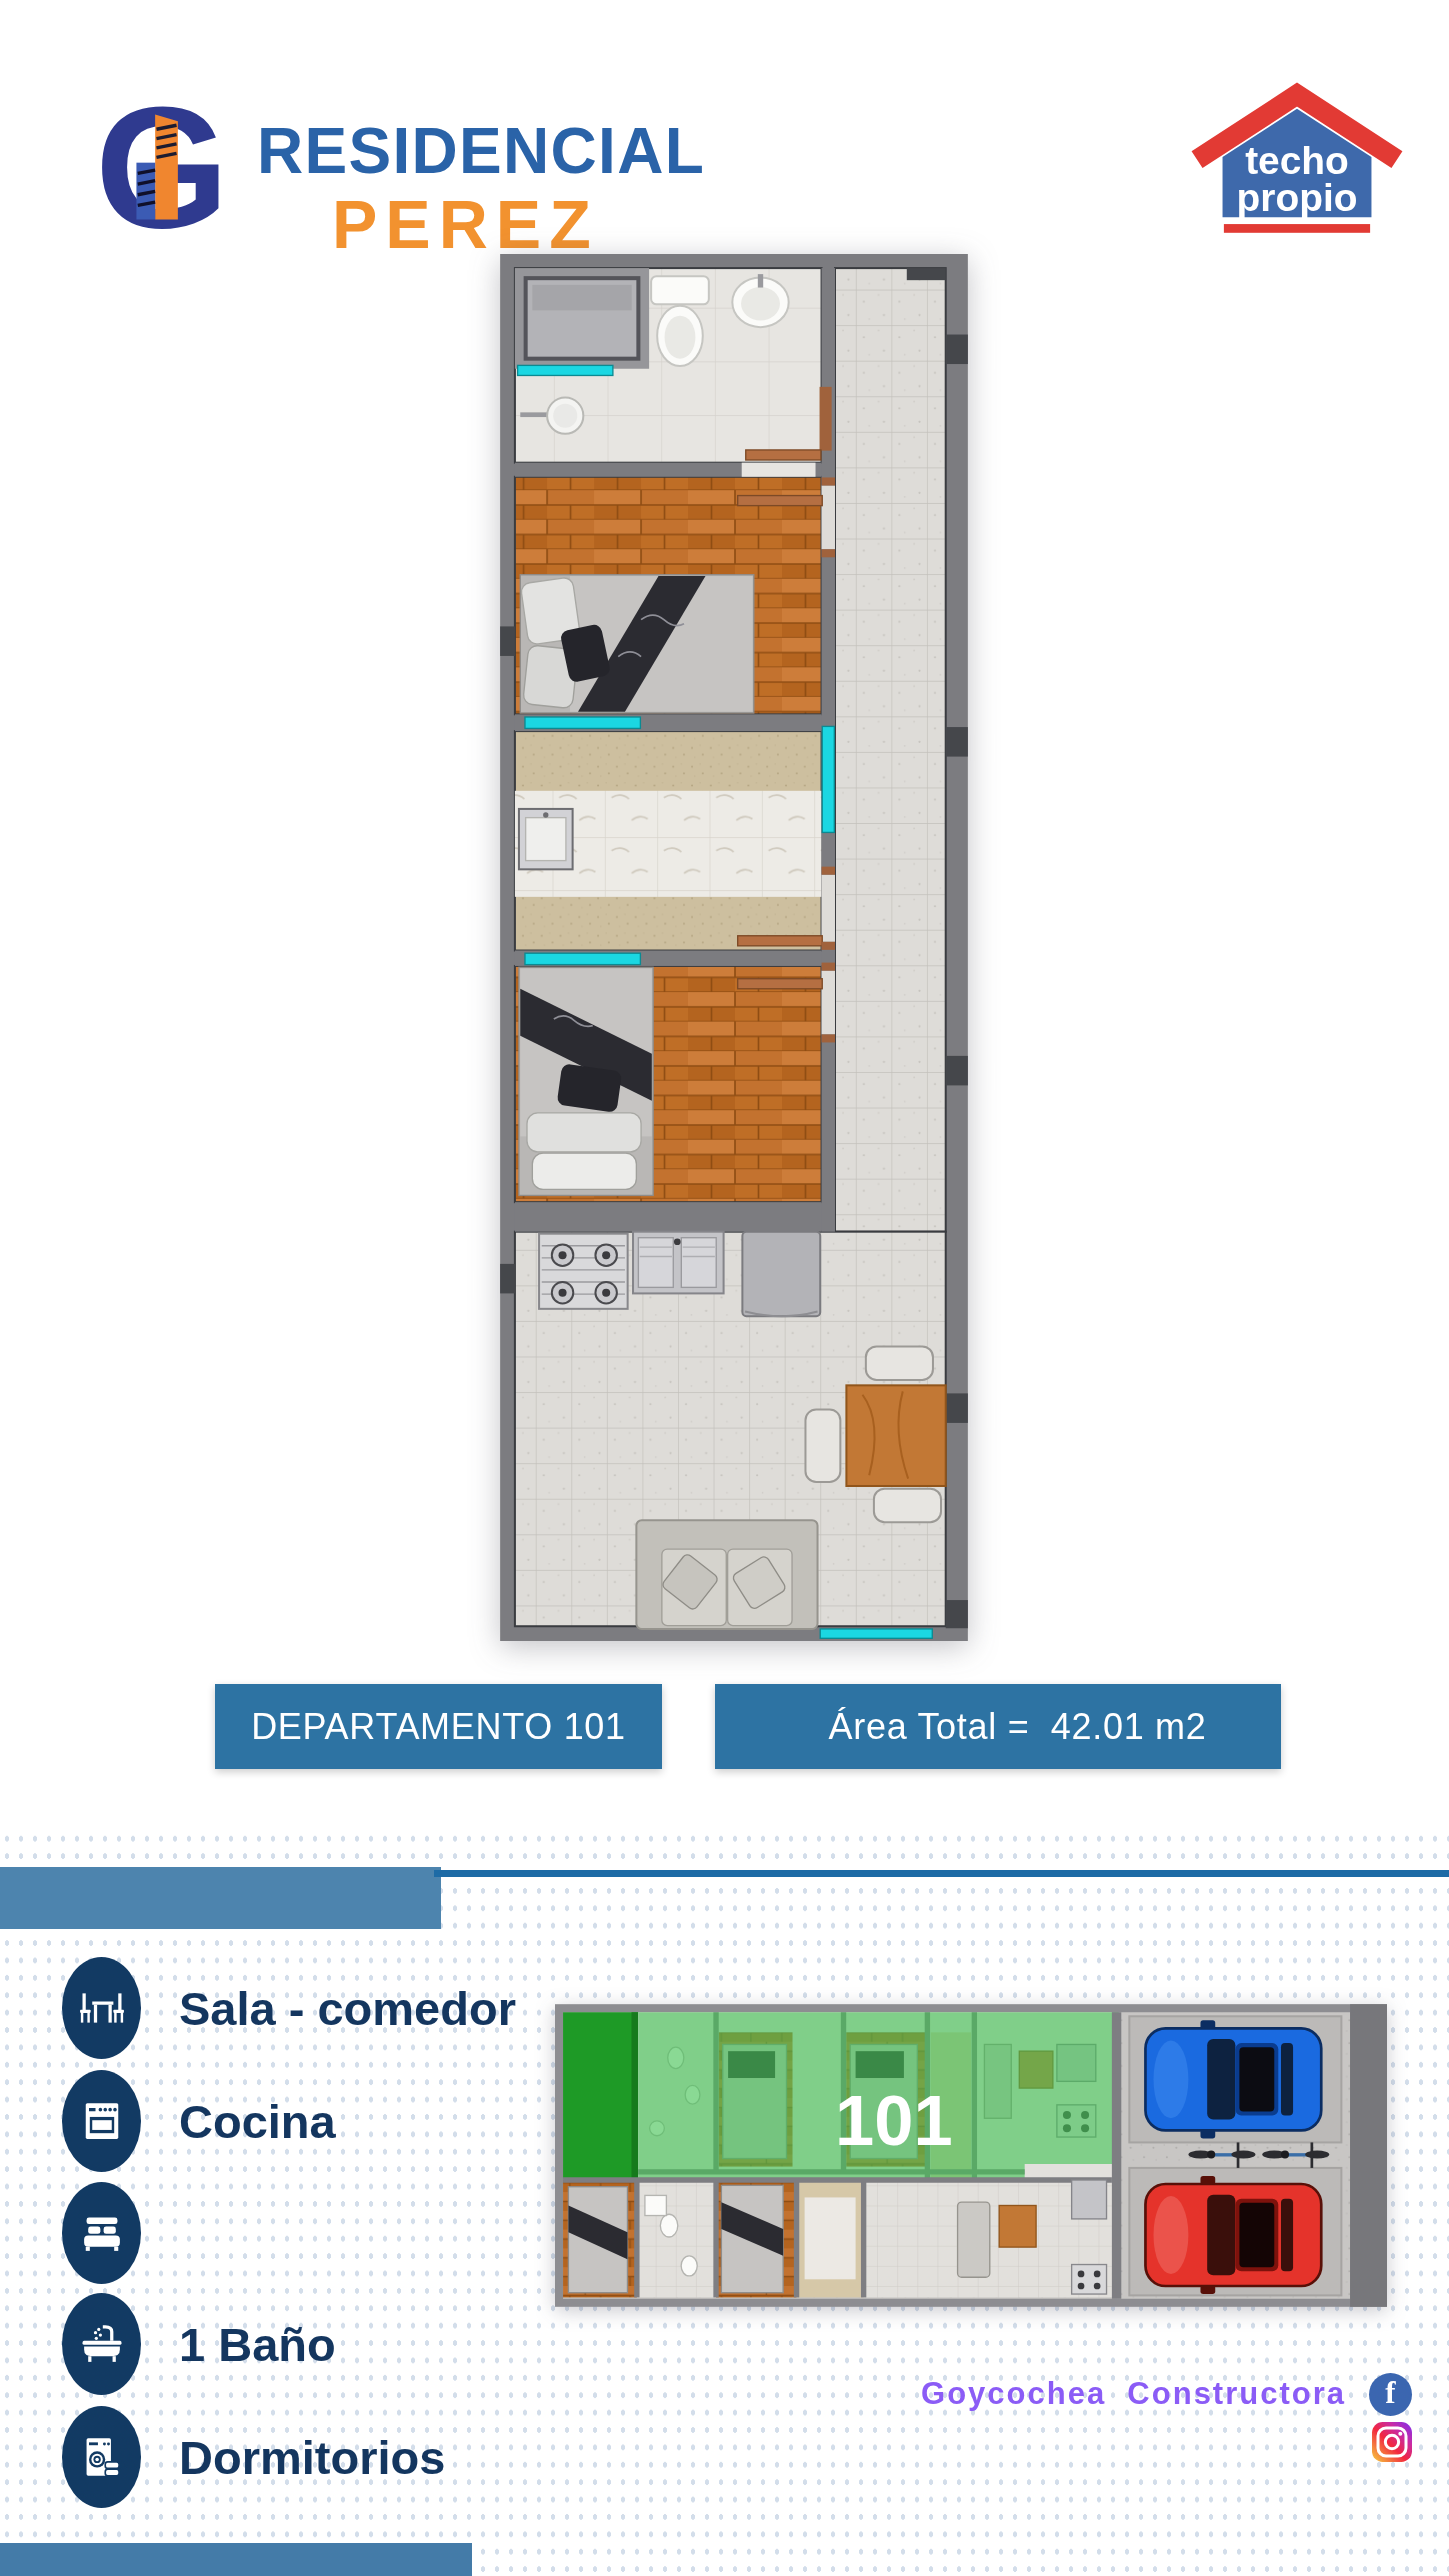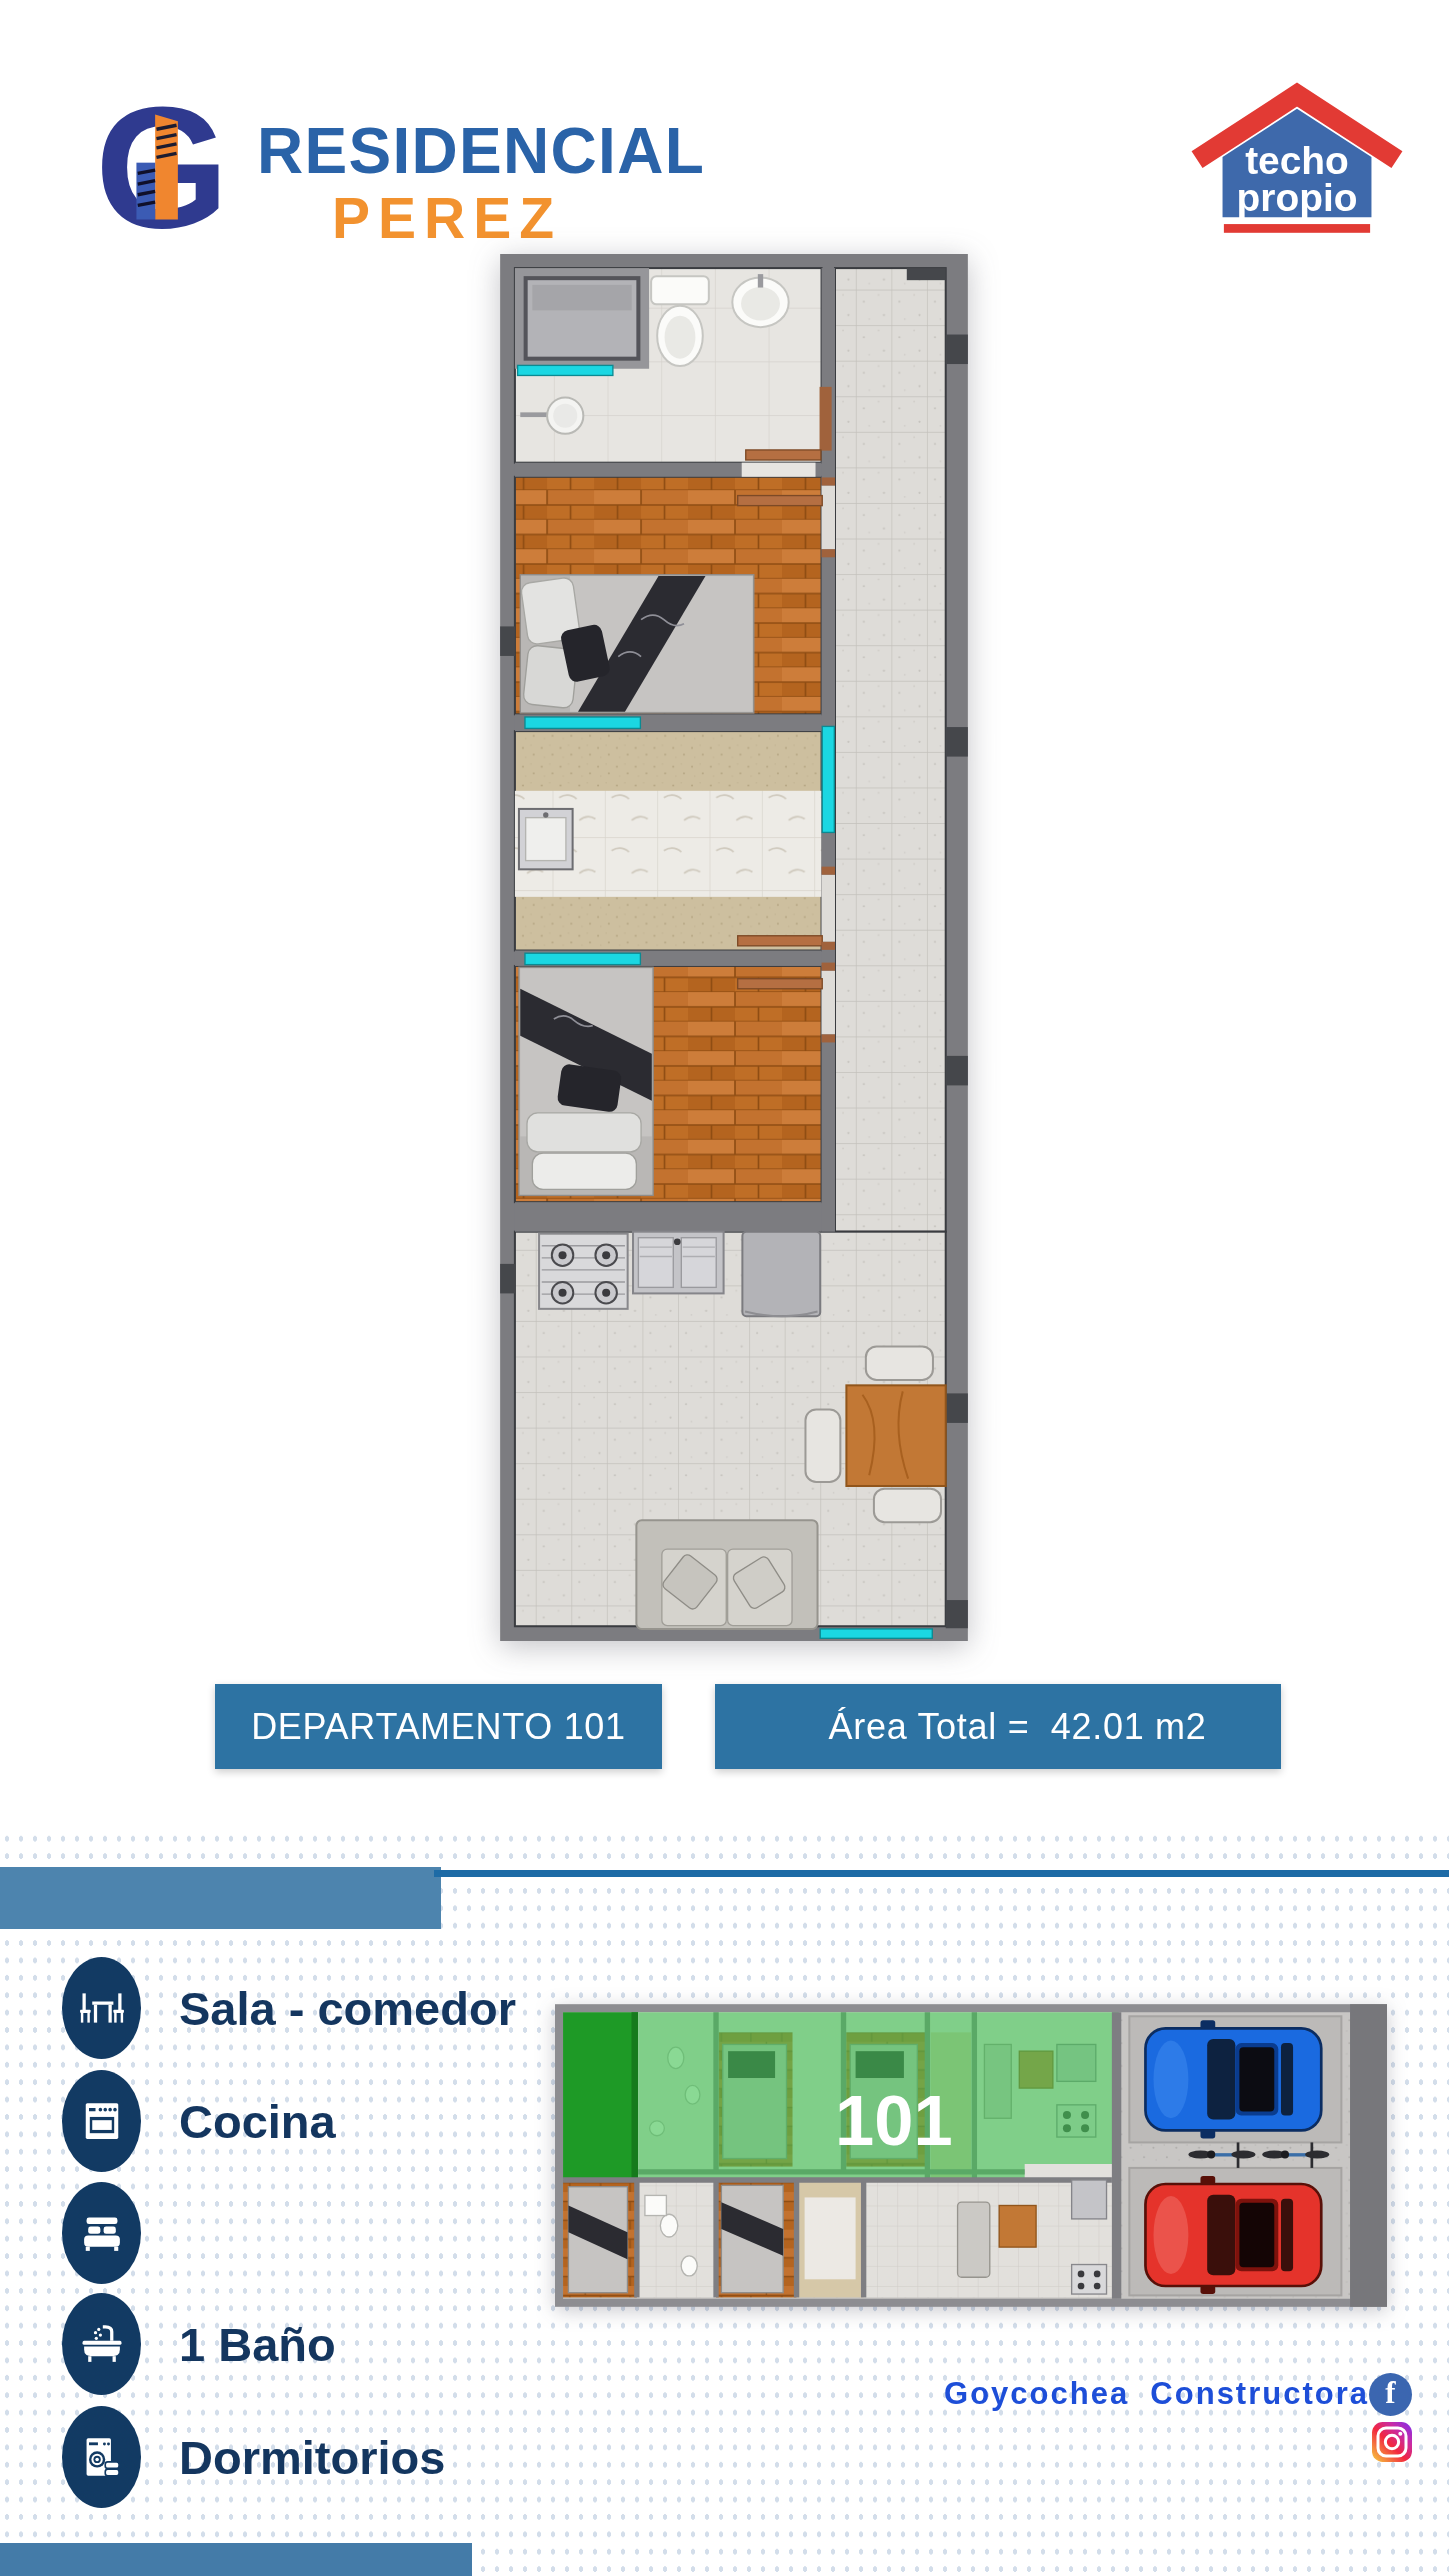--- a/index.html
+++ b/index.html
@@ -5,21 +5,21 @@
   html,body{margin:0;padding:0;background:#ffffff;}
   #page{position:relative;width:1449px;height:2576px;background:#ffffff;overflow:hidden;
         font-family:"Liberation Sans",sans-serif;}
   .abs{position:absolute;}
 
   
   #brand{left:99px;top:81px;display:flex;align-items:flex-start;}
   #brand-logo{width:127px;height:162px;flex:none;}
   #brand-text{margin-left:31px;margin-top:38px;}
   #brand-line1{font-size:64px;font-weight:bold;color:#2a63a8;letter-spacing:1.3px;line-height:1;}
-  #brand-line2{font-size:57px;font-weight:bold;color:#f2922f;letter-spacing:8px;line-height:1;
+  #brand-line2{font-size:68px;font-weight:bold;color:#f2922f;letter-spacing:8px;line-height:1;
                margin-top:6.7px;margin-left:75px;}
   #techo-badge{left:1189px;top:78px;width:216px;height:160px;}
 
   
   #floor-plan{left:500px;top:254px;width:468px;height:1387px;
               filter:drop-shadow(0 6.7px 14.8px rgba(55,55,70,.30));}
 
   
   .plate{background:#2d73a3;color:#ffffff;display:flex;align-items:center;justify-content:center;
          font-size:36px;letter-spacing:0.7px;white-space:pre;box-shadow:0 2.7px 8px rgba(0,0,0,.20);}
@@ -40,22 +40,22 @@
           display:flex;align-items:center;justify-content:center;}
   .bubble svg{width:52px;height:52px;}
   .amenity-label{margin-left:38px;font-size:47px;font-weight:600;color:#14365f;white-space:pre;}
 
   
   #site-plan{left:555px;top:2004px;width:832px;height:303px;
              filter:drop-shadow(0 4px 9.4px rgba(40,40,60,.25));}
 
   
   .social-row{position:absolute;display:flex;align-items:center;height:44px;right:37px;}
-  .social-label{font-size:31px;font-weight:600;letter-spacing:2px;color:#1d4ed8;
-                white-space:pre;}
+  .social-label{font-size:31px;font-weight:600;letter-spacing:2px;color:#8b5cf6;
+                white-space:pre;margin-right:23px;}
   .social-icon{width:43px;height:43px;flex:none;display:flex;align-items:center;justify-content:center;}
   #fb-icon{border-radius:50%;background:#3b66b0;}
   #fb-icon span{color:#fff;font-size:31px;font-weight:bold;font-family:"Liberation Serif",serif;
                 transform:translateY(-1.3px);}
   #ig-icon{border-radius:10.7px;width:40px;height:40px;
            background:linear-gradient(45deg,#f7d23e 0%,#f2273f 45%,#c82ba6 72%,#7a2ff0 100%);}
   #tt-icon{border-radius:50%;background:#101014;width:40px;height:40px;}
   #tt-icon span{color:#fff;font-size:27px;font-weight:bold;
                 text-shadow:-1.3px 0 0 #25f4ee, 1.3px 0 0 #fe2c55;}
 </style>

